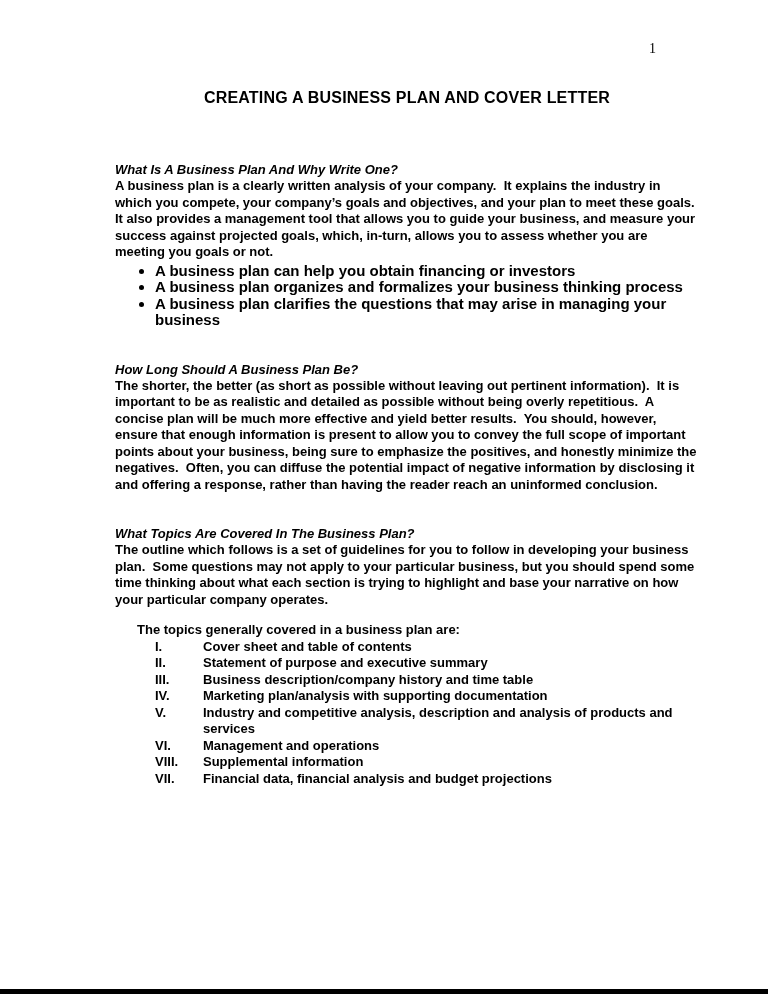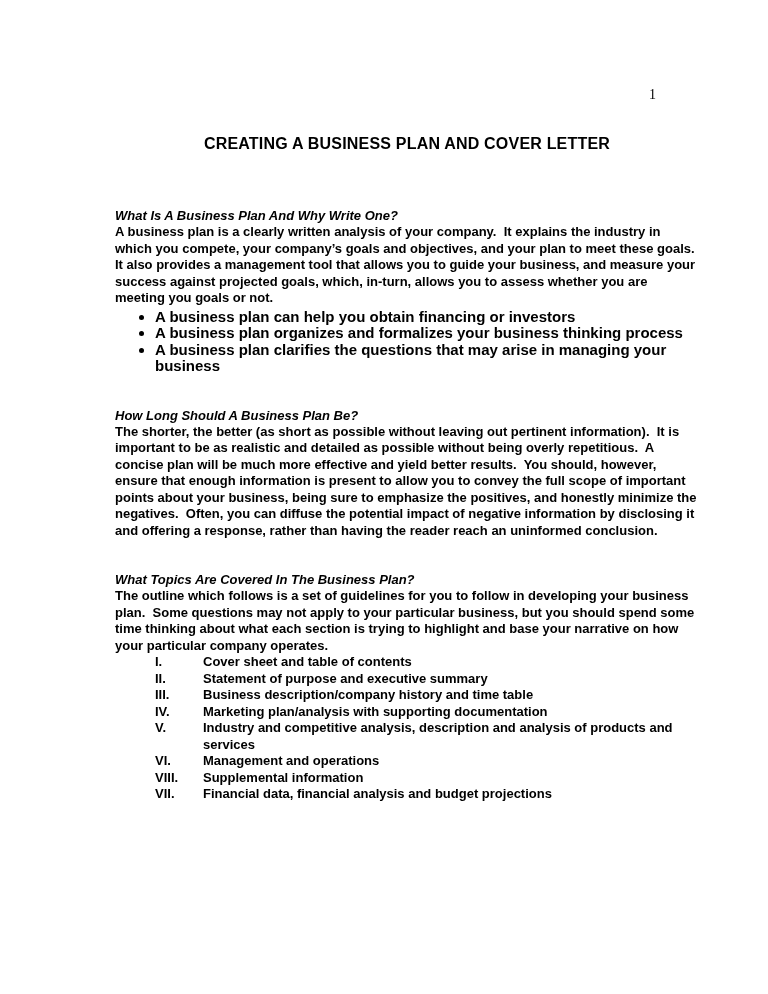--- a/index.html
+++ b/index.html
@@ -22,21 +22,20 @@
     position: absolute;
     top: 42px;
     right: 112px;
     font-family: "Liberation Serif", serif;
     font-weight: normal;
     font-size: 14px;
     line-height: 14px;
   }
   .content {
     padding: 88px 69px 0 115px;
-    margin-top: 46px;
   }
   .doc-title {
     margin: 0;
     text-align: center;
     font-size: 16px;
     font-weight: bold;
     letter-spacing: 0.2px;
     line-height: 19px;
   }
   .sec-heading {
@@ -120,20 +119,21 @@
 
     <section>
       <h2 class="sec-heading">How Long Should A Business Plan Be?</h2>
       <p class="body-text">The shorter, the better (as short as possible without leaving out pertinent information).  It is important to be as realistic and detailed as possible without being overly repetitious.  A concise plan will be much more effective and yield better results.  You should, however, ensure that enough information is present to allow you to convey the full scope of important points about your business, being sure to emphasize the positives, and honestly minimize the negatives.  Often, you can diffuse the potential impact of negative information by disclosing it and offering a response, rather than having the reader reach an uninformed conclusion.</p>
     </section>
 
     <section>
       <h2 class="sec-heading">What Topics Are Covered In The Business Plan?</h2>
       <p class="body-text">The outline which follows is a set of guidelines for you to follow in developing your business plan.  Some questions may not apply to your particular business, but you should spend some time thinking about what each section is trying to highlight and base your narrative on how your particular company operates.</p>
 
+      <p class="topics-intro">The topics generally covered in a business plan are:</p>
 
       <div class="topic-list">
         <div class="topic-row">
           <span class="topic-num">I.</span>
           <span class="topic-text">Cover sheet and table of contents</span>
         </div>
         <div class="topic-row">
           <span class="topic-num">II.</span>
           <span class="topic-text">Statement of purpose and executive summary</span>
         </div>

